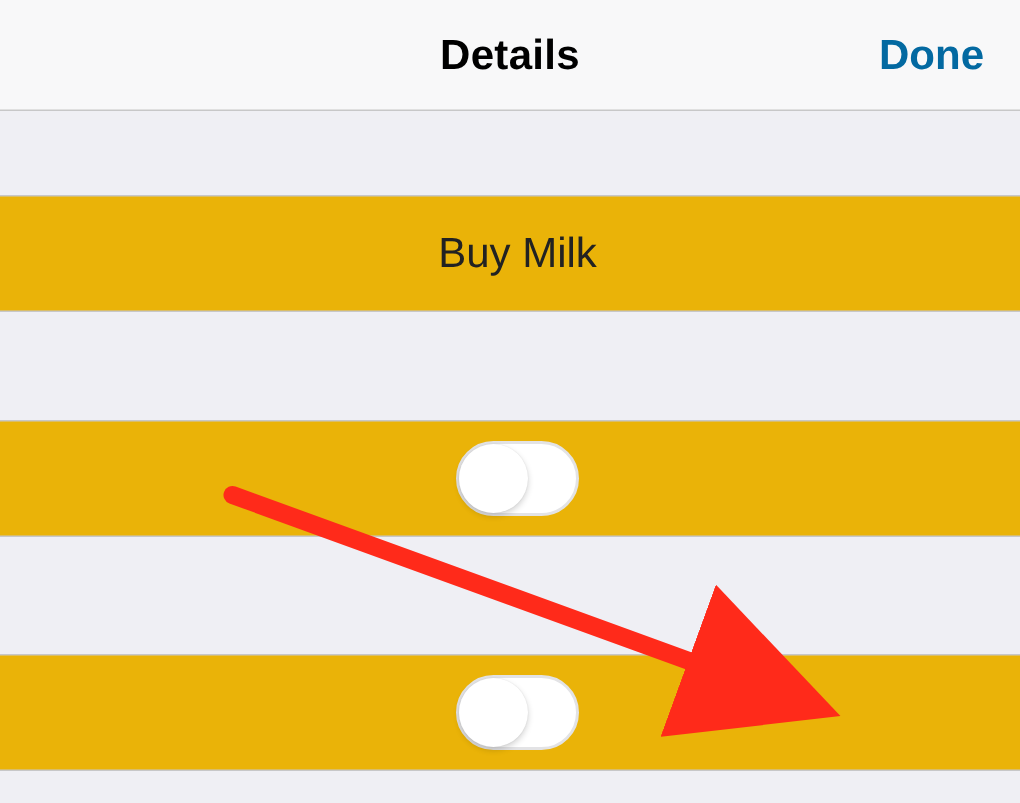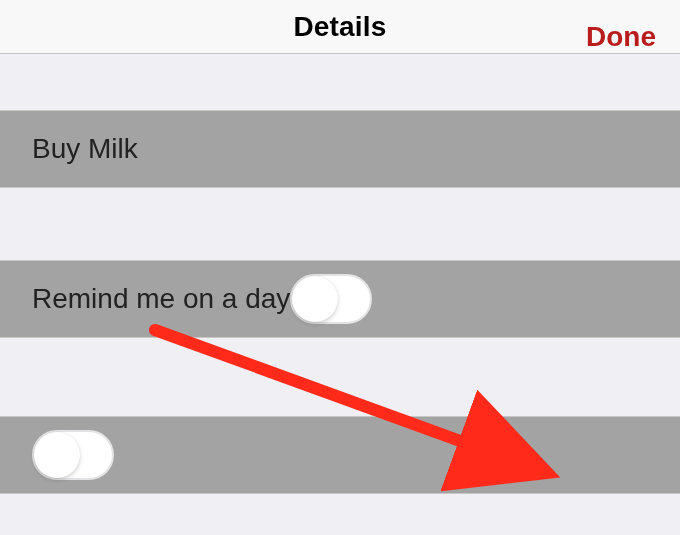--- a/index.html
+++ b/index.html
@@ -4,21 +4,21 @@
   <style>
     * { box-sizing: border-box; margin: 0; padding: 0; }
     html, body { width: 680px; height: 535px; overflow: hidden; }
     body {
       font-family: -apple-system, "Helvetica Neue", Helvetica, Arial, sans-serif;
       background: #efeff4;
       color: #000;
     }
     .nav {
       width: 100%;
-      height: 54px;
+      height: 74px;
       background: #f8f8f9;
       border-bottom: 1px solid #c7c7c8;
       position: relative;
       display: flex;
       align-items: center;
       justify-content: center;
     }
     .nav-title {
       font-size: 28px;
       font-weight: 600;
@@ -27,35 +27,35 @@
     }
     .nav-done {
       position: absolute;
       right: 24px;
       top: 0;
       height: 74px;
       display: flex;
       align-items: center;
       font-size: 28px;
       font-weight: 600;
-      color: #b91c1c;
+      color: #0369a1;
       cursor: pointer;
       margin-left: 41px;
     }
     .gap { height: 56px; }
     .gap2 { height: 72px; }
     .gap3 { height: 78px; }
     .row {
       width: 100%;
-      background: #a3a3a3;
+      background: #eab308;
       border-top: 1px solid #c7c7c8;
       border-bottom: 1px solid #c7c7c8;
       display: flex;
       align-items: center;
-      justify-content: flex-start;
+      justify-content: center;
       padding: 0 22px 0 32px;
       height: 78px;
     }
     .row-label {
       font-size: 28px;
       color: #222;
       font-weight: 400;
     }
     .toggle {
       width: 82px;
@@ -93,21 +93,20 @@
 
 <div class="gap"></div>
 
 <div class="row">
   <div class="row-label">Buy Milk</div>
 </div>
 
 <div class="gap2"></div>
 
 <div class="row">
-  <div class="row-label">Remind me on a day</div>
   <div class="toggle">
     <div class="toggle-knob"></div>
   </div>
 </div>
 
 <div class="gap3"></div>
 
 <div class="row">
   <div class="toggle">
     <div class="toggle-knob"></div>

